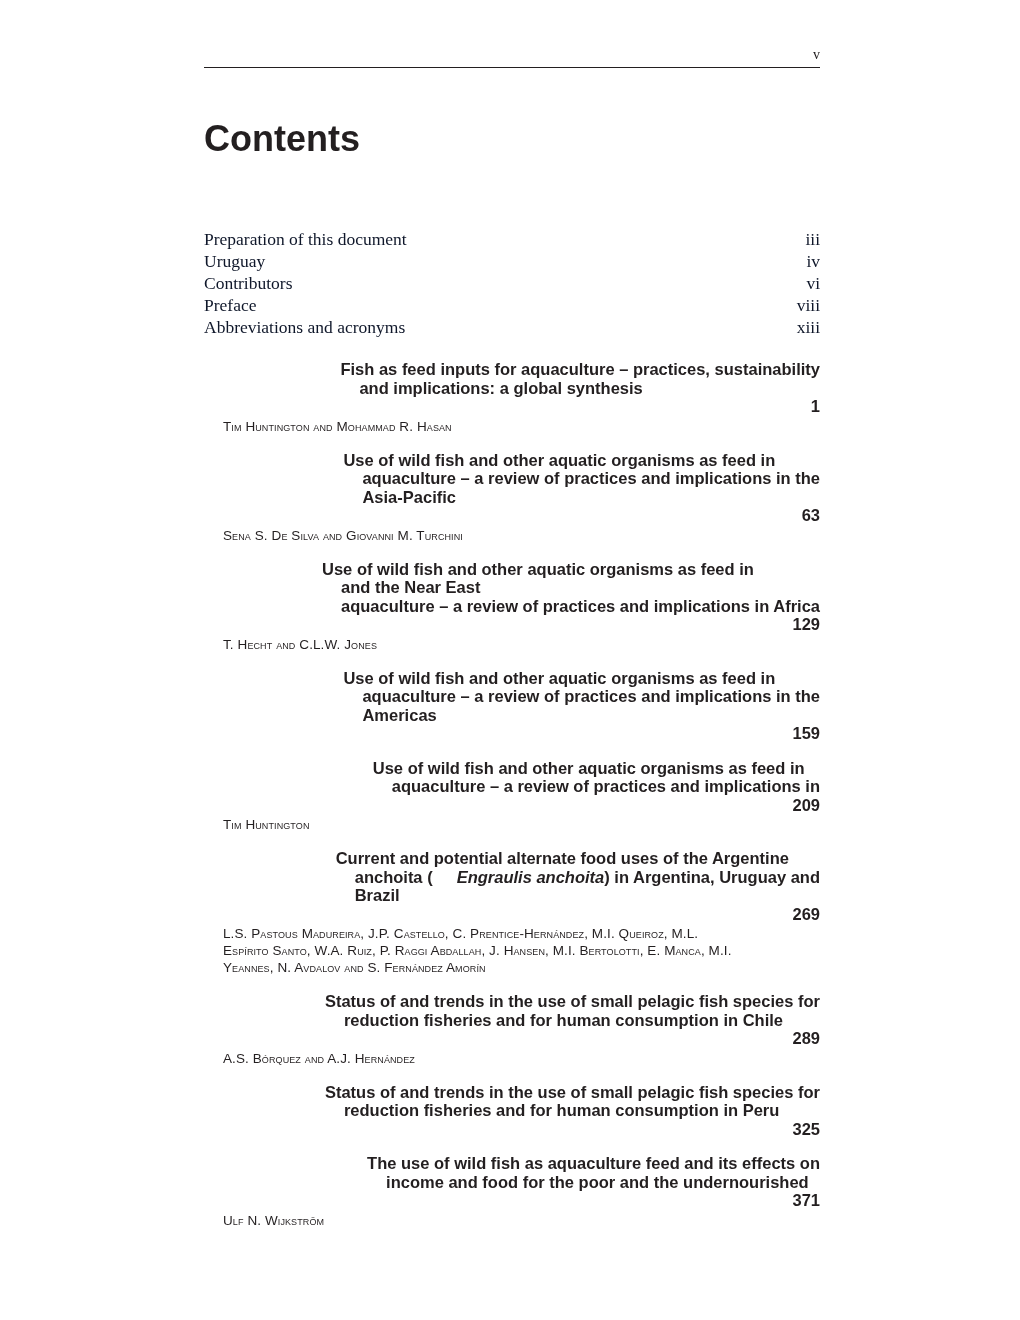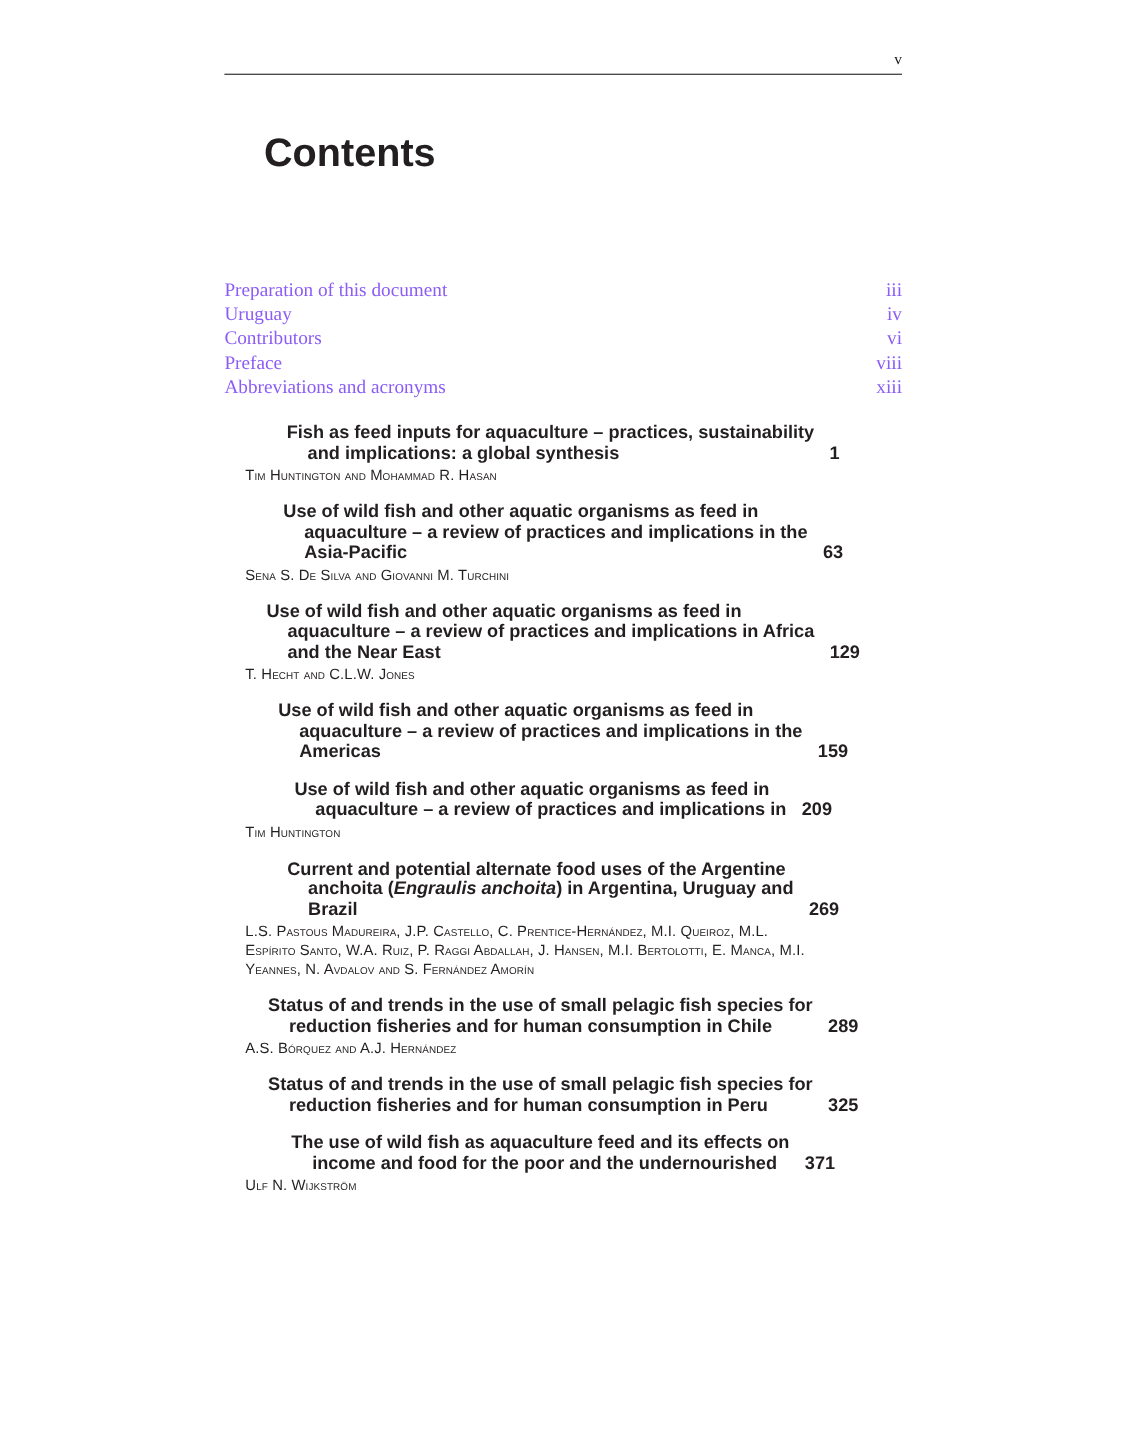--- a/index.html
+++ b/index.html
@@ -36,41 +36,41 @@
     border: none;
     border-top: 1.5px solid #231f20;
     height: 0;
   }
   .contents-title {
     margin-top: 50px;
     font-size: 36px;
     font-weight: bold;
     letter-spacing: 0;
     color: #231f20;
-    margin-left: 36px;
   }
   .front-matter {
-    margin-top: 92px;
+    margin-top: 68px;
     font-family: "Liberation Serif", serif;
     font-size: 17.5px;
-    color: #8b5cf6;
+    color: #0f172a;
   }
   .fm-row {
     display: flex;
     justify-content: space-between;
     align-items: baseline;
     line-height: 22px;
   }
   .fm-page { text-align: left; }
   .chapters { margin-top: 22px; }
   .chapter { margin-top: 16px; }
   .chapter-head {
     display: flex;
     justify-content: center;
     align-items: flex-end;
+    flex-direction: column;
   }
   .chapter-title {
     font-weight: bold;
     font-size: 16.5px;
     line-height: 18.5px;
   }
   .title-line { white-space: nowrap; }
   .title-line.cont { padding-left: 19px; }
   .page-num {
     font-weight: bold;
@@ -81,21 +81,21 @@
   }
   .authors {
     margin-left: 19px;
     margin-top: 2px;
     max-width: 512px;
     font-variant: small-caps;
     font-size: 13.5px;
     line-height: 17px;
     letter-spacing: 0.1px;
   }
-  .italic { font-style: italic; }
+  .italic { font-style: italic; margin-left: 24px; }
 </style>
 </head>
 <body>
 
 <div class="sheet">
   <div class="content">
 
     <div class="folio-row">v</div>
     <hr class="top-rule">
 
@@ -146,22 +146,22 @@
           </div>
           <div class="page-num">63</div>
         </div>
         <div class="authors">Sena S. De Silva and Giovanni M. Turchini</div>
       </section>
 
       <section class="chapter">
         <div class="chapter-head">
           <div class="chapter-title">
             <div class="title-line">Use of wild fish and other aquatic organisms as feed in</div>
+            <div class="title-line cont">and the Near East</div>
             <div class="title-line cont">aquaculture – a review of practices and implications in Africa</div>
-            <div class="title-line cont">and the Near East</div>
           </div>
           <div class="page-num">129</div>
         </div>
         <div class="authors">T. Hecht and C.L.W. Jones</div>
       </section>
 
       <section class="chapter">
         <div class="chapter-head">
           <div class="chapter-title">
             <div class="title-line">Use of wild fish and other aquatic organisms as feed in</div>

